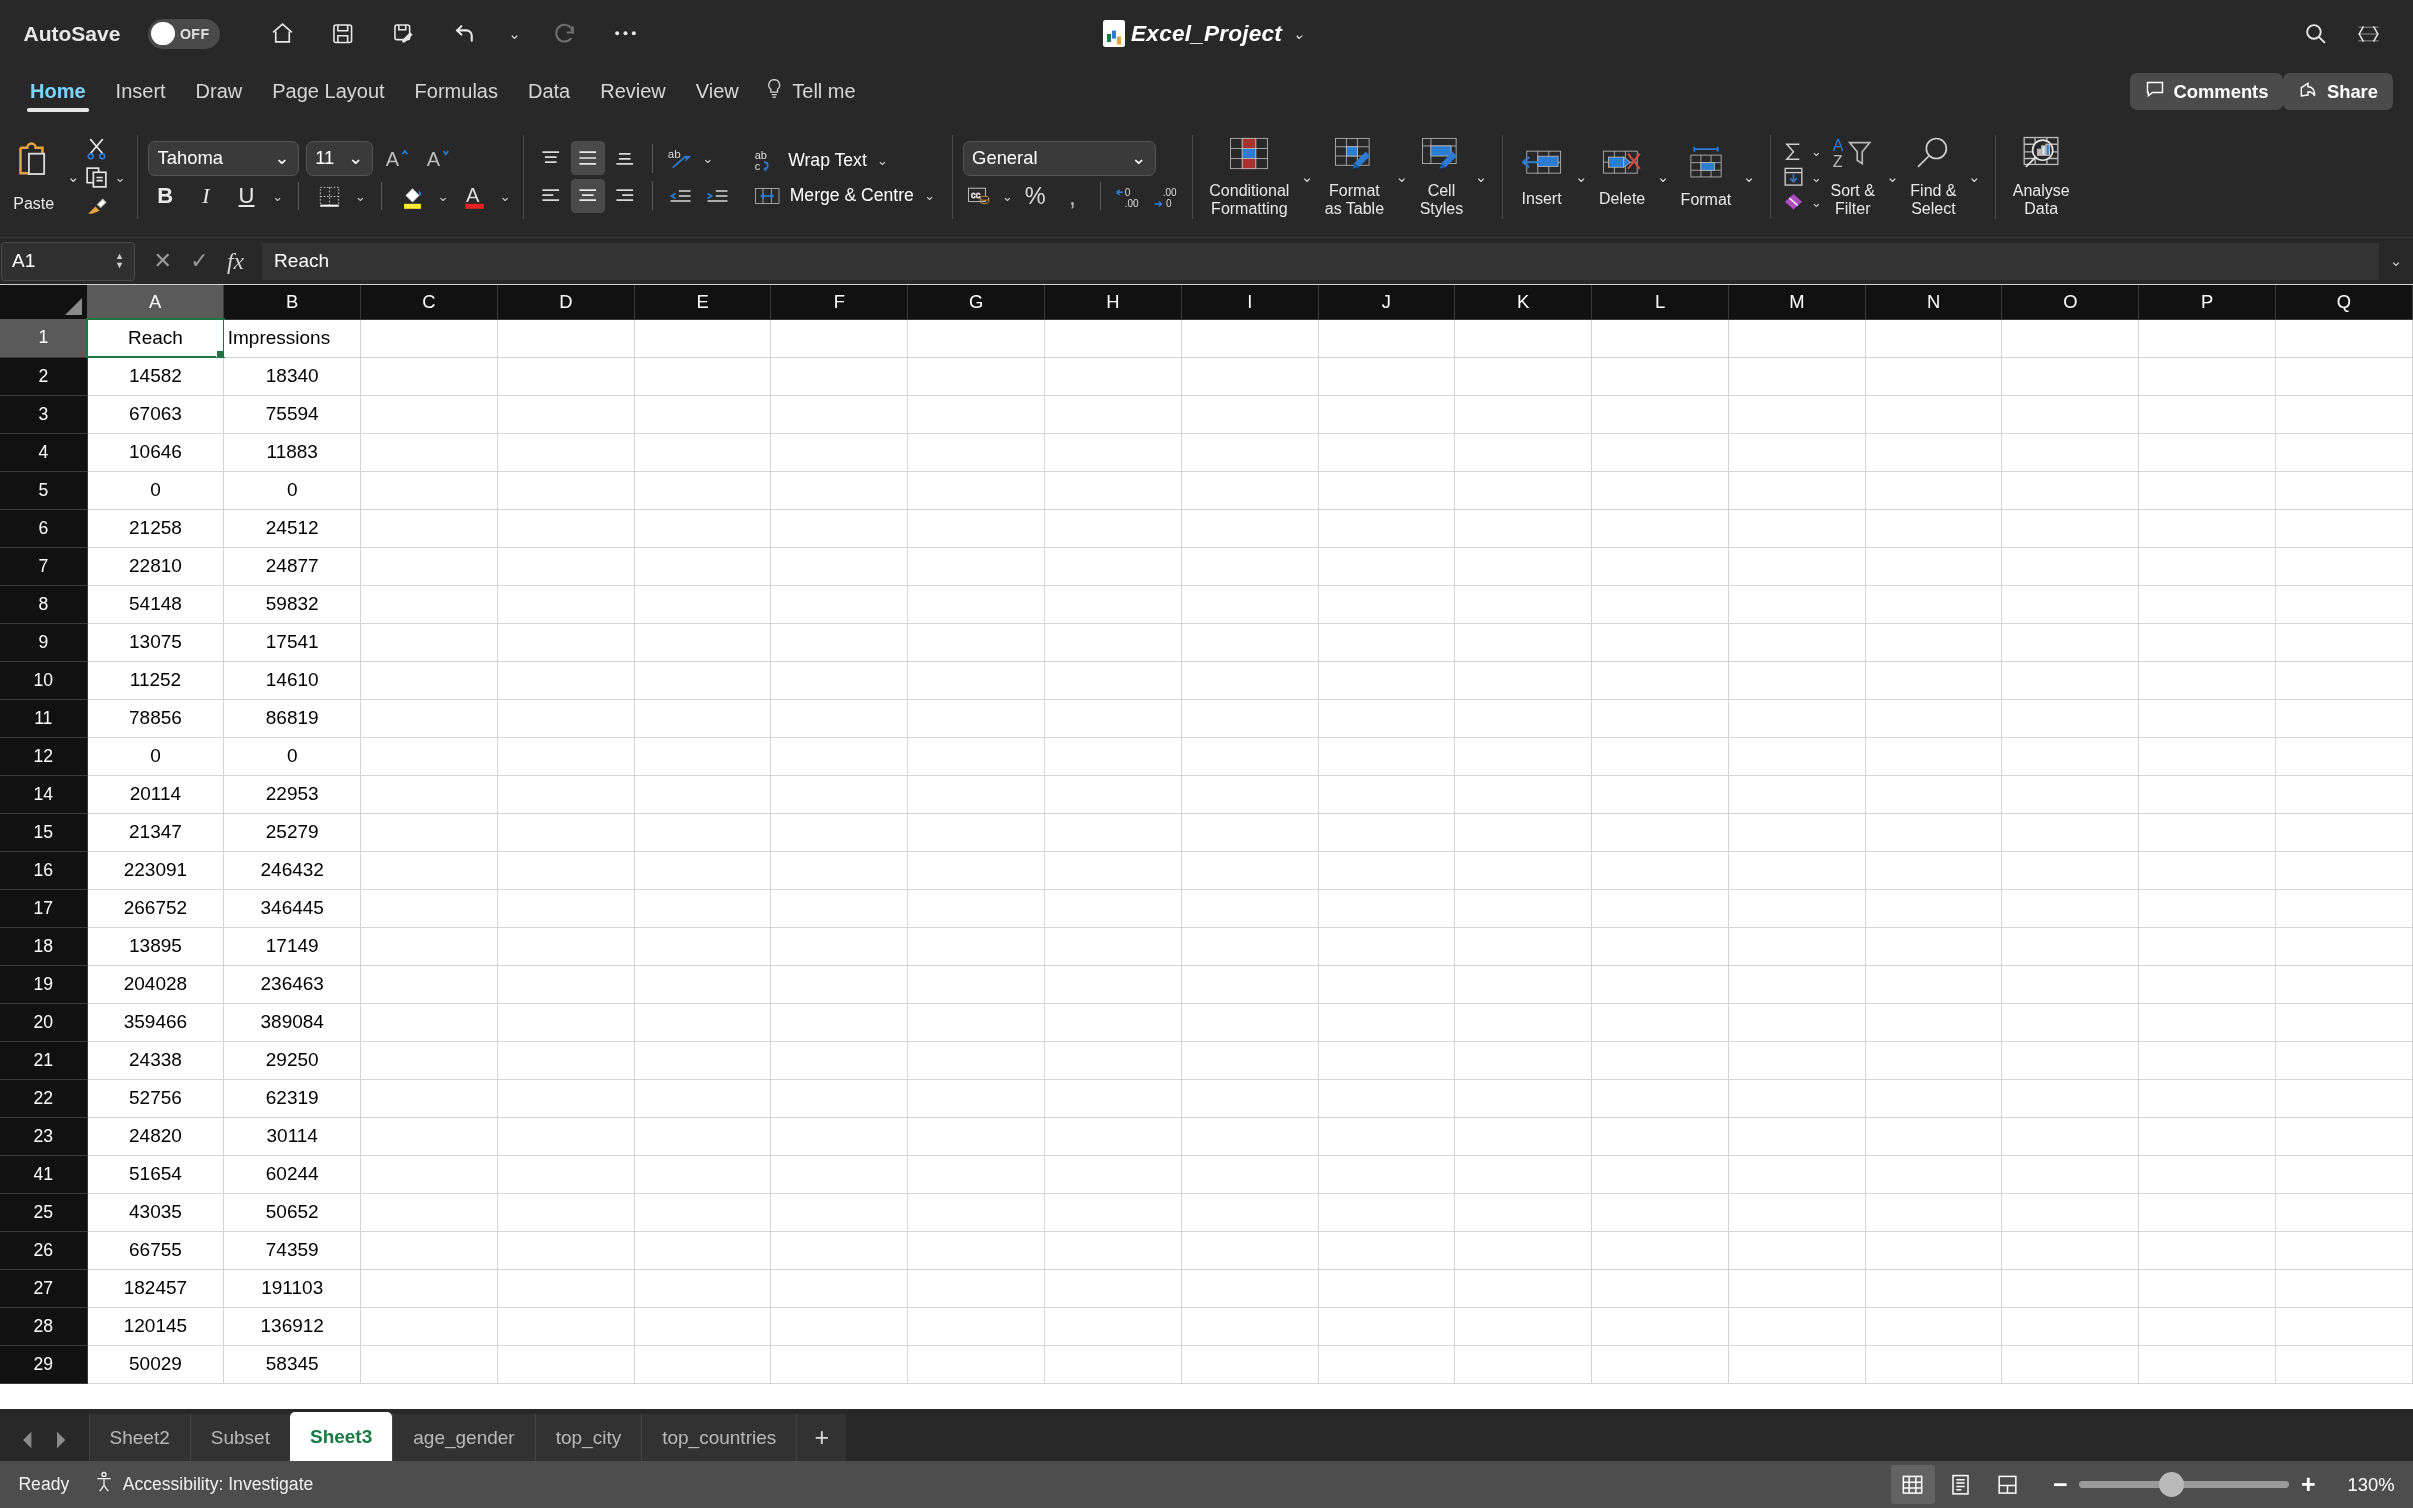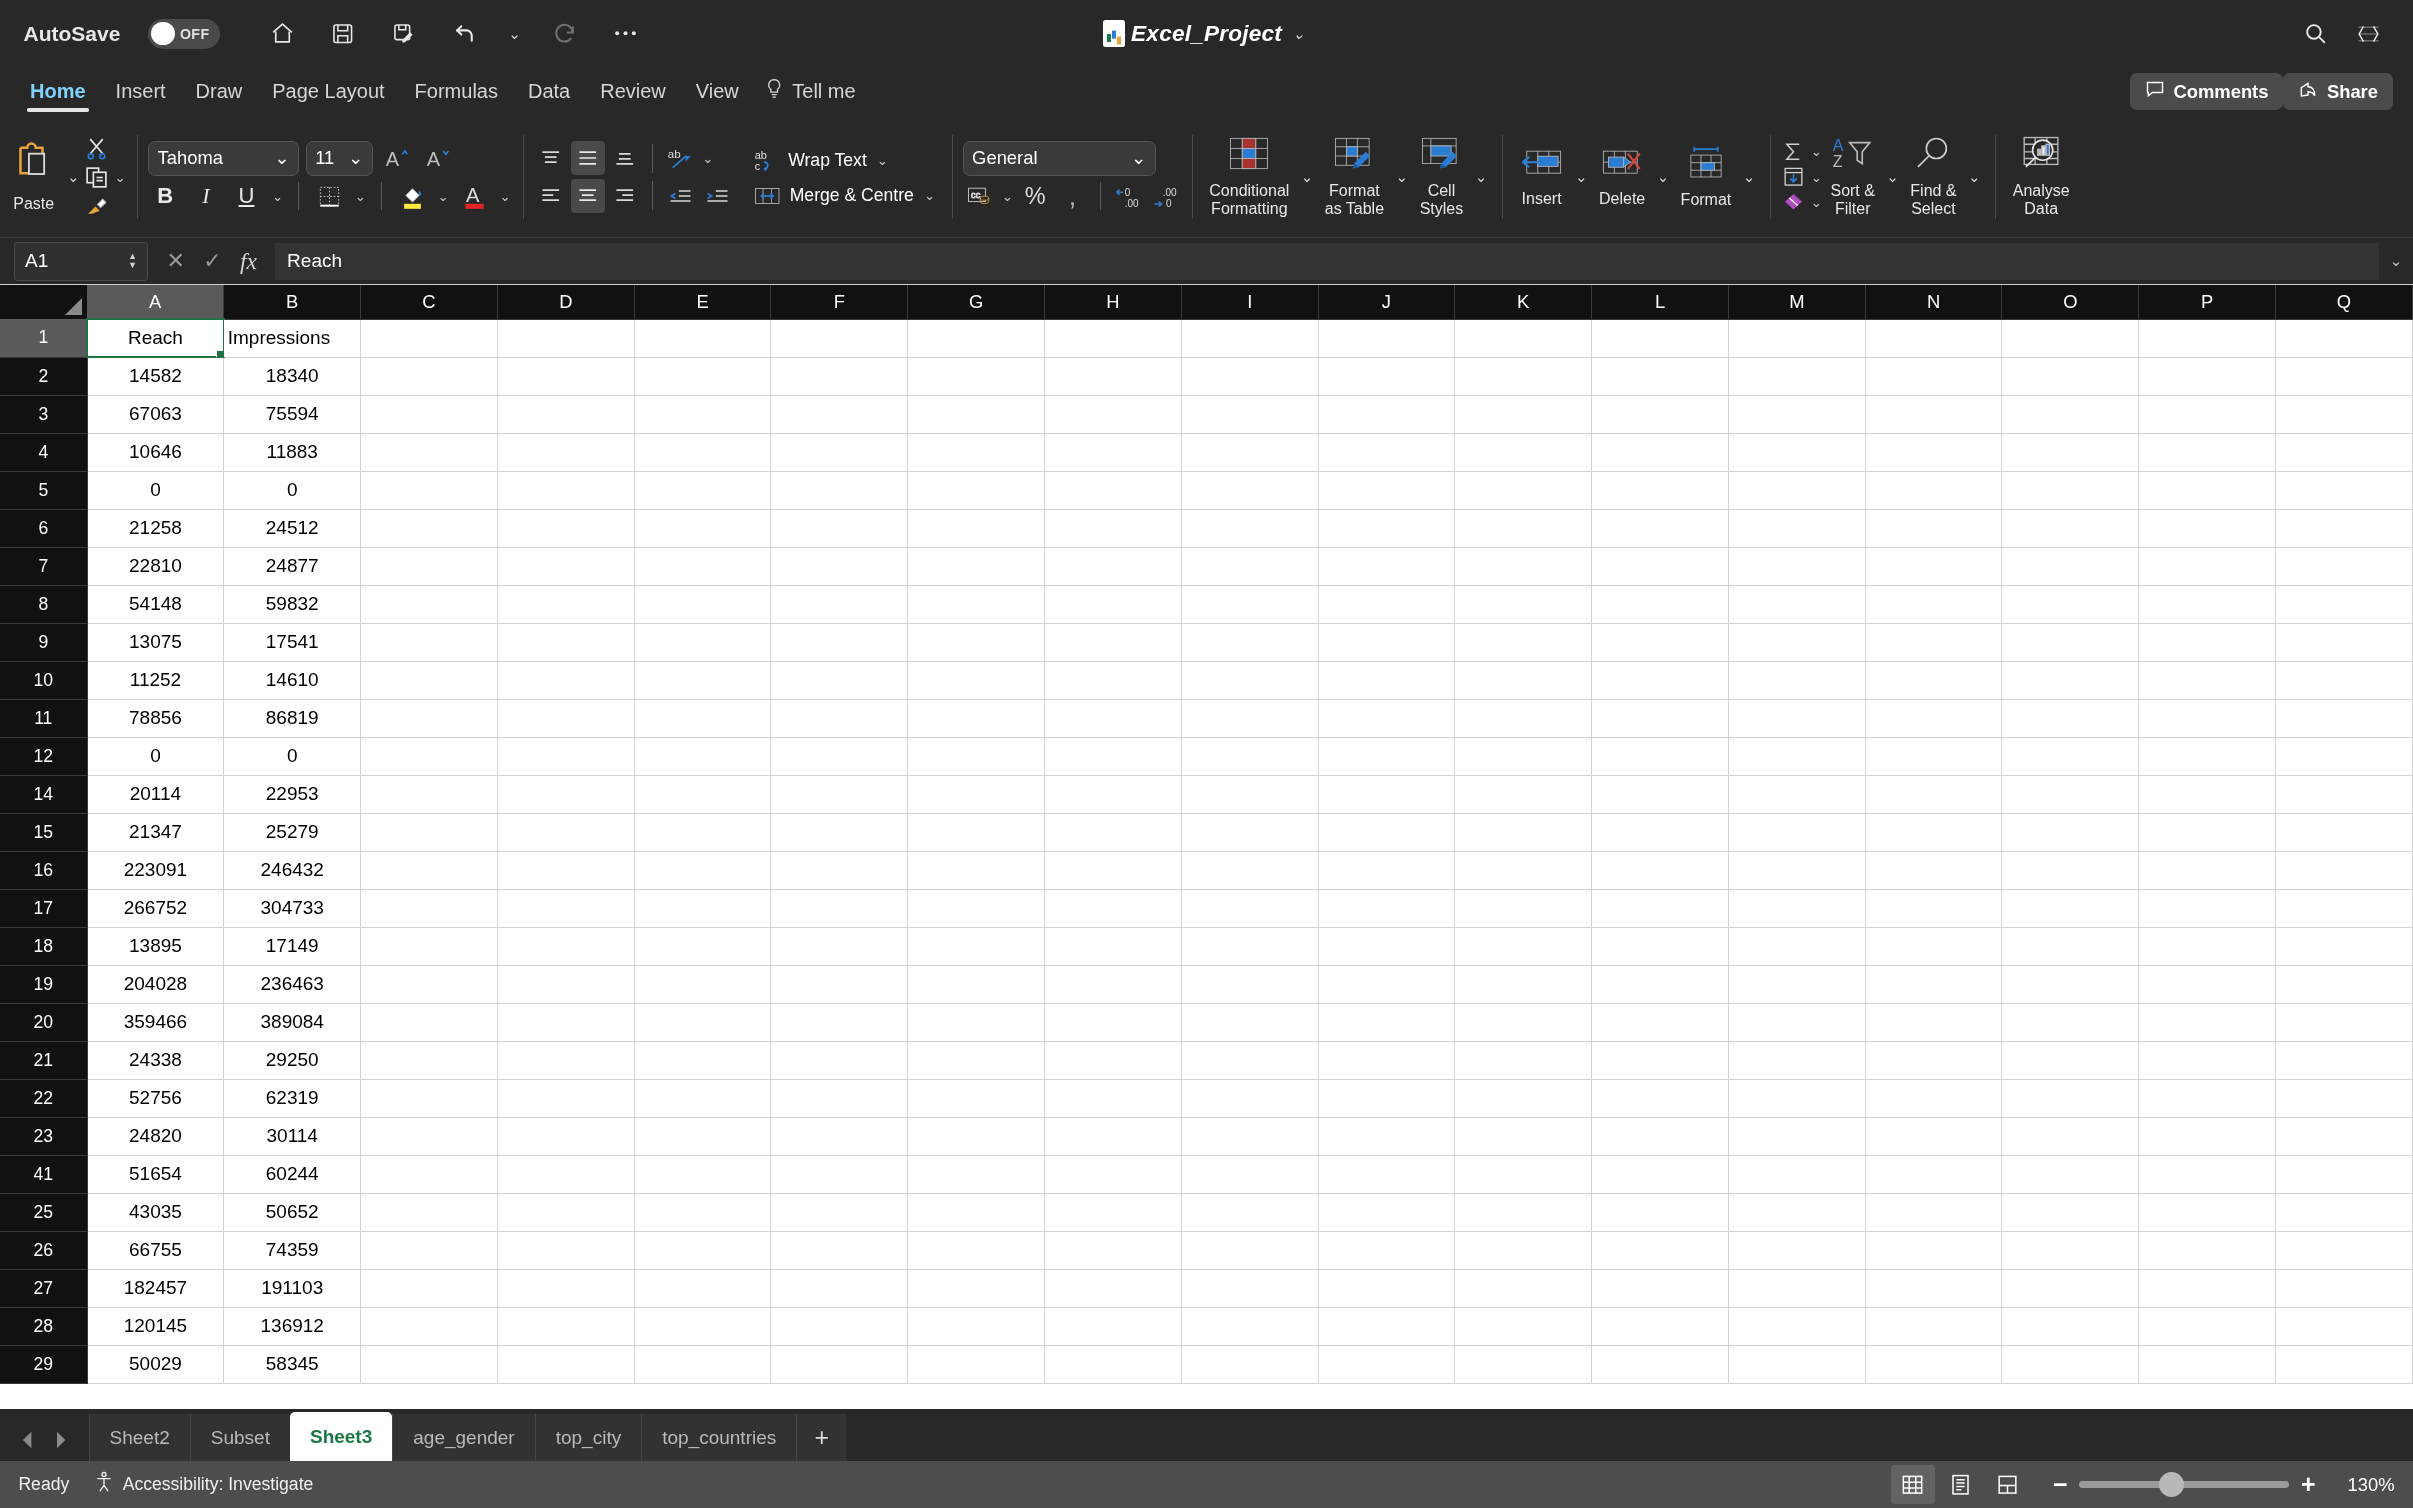--- a/index.html
+++ b/index.html
@@ -87,21 +87,21 @@
   }
   .sqbtn.on { background:#4a4a4a; }
   .bi { font-size:22px; font-weight:700; }
   .alrow { display:flex; align-items:center; gap:3.4px; }
   .lbl-i { color:#fff; font-size:17.6px; white-space:nowrap; }
   .wrapbtn{display:flex;align-items:center;gap:8.4px;color:#fff;font-size:17.6px;padding:3.4px 5px;}
 
   
   .fbar { height:47px; background:#282828; display:flex; align-items:center; flex:0 0 47px; border-bottom:1.7px solid #d0d0d0;}
   .namebox {
-    width:134px; height:39px; background:#303030; border:0.8px solid #4a4a4a; border-radius:3.4px; margin-left:14px;
+    width:134px; height:39px; background:#303030; border:0.8px solid #4a4a4a; border-radius:3.4px; margin-left:1px;
     color:#fff; font-size:19px; display:flex; align-items:center; padding:0 10px; justify-content:space-between;
   }
   .spinner{display:flex;flex-direction:column;gap:2.5px;color:#cfcfcf;font-size:9.2px;line-height:6.7px;}
   .fbtns { display:flex; align-items:center; gap:18.4px; padding:0 18.4px; color:#9a9a9a; font-size:22px;}
   .fx { font-style:italic; font-family:"Liberation Serif", serif; font-size:23.5px; color:#d5d5d5;}
   .fcontent { flex:1; height:37px; background:#333; color:#fff; font-size:19px; display:flex; align-items:center; padding:0 11.7px;}
   .fcollapse{width:34px;height:37px;display:flex;align-items:center;justify-content:center;color:#ccc;font-size:15px;}
 
   
   .gridwrap { flex:1; background:#fff; overflow:hidden; position:relative; }
@@ -1038,21 +1038,21 @@
             <td class="cell"></td>
             <td class="cell"></td>
             <td class="cell"></td>
             <td class="cell"></td>
             <td class="cell"></td>
             <td class="cell"></td>
           </tr>
           <tr>
             <td class="rowh">17</td>
             <td class="cell">266752</td>
-            <td class="cell">304733</td>
+            <td class="cell">346445</td>
             <td class="cell"></td>
             <td class="cell"></td>
             <td class="cell"></td>
             <td class="cell"></td>
             <td class="cell"></td>
             <td class="cell"></td>
             <td class="cell"></td>
             <td class="cell"></td>
             <td class="cell"></td>
             <td class="cell"></td>

